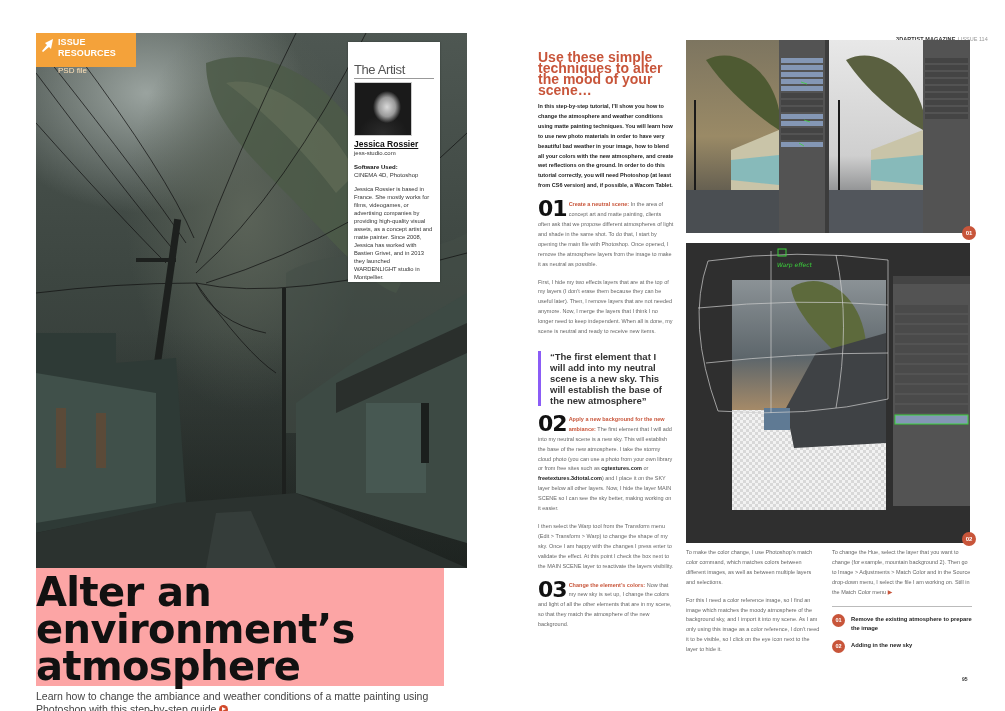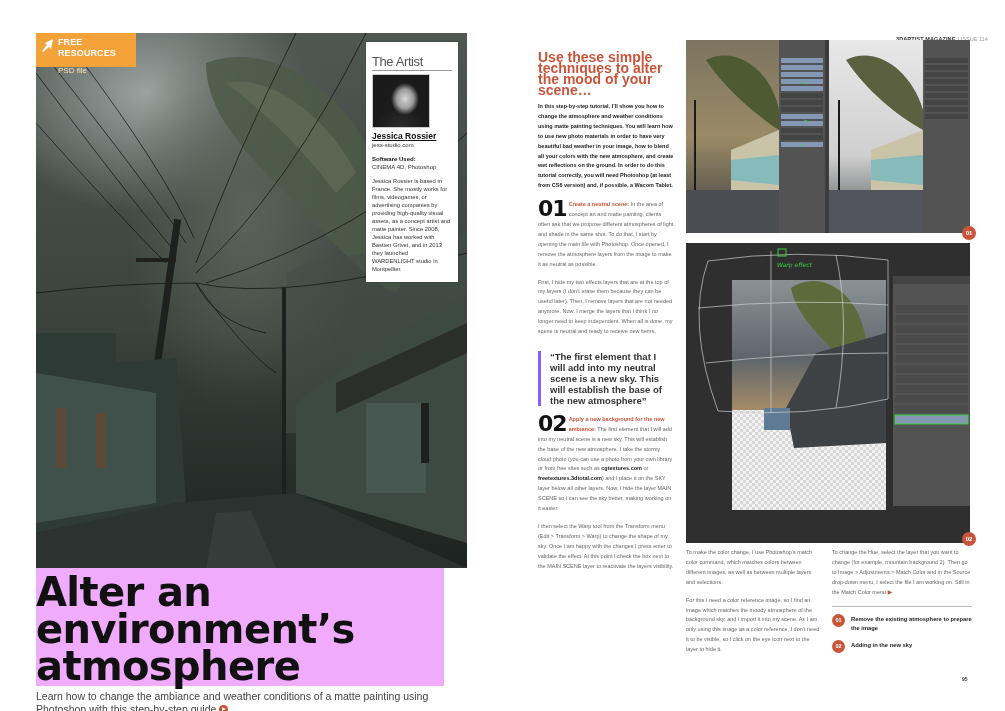--- a/index.html
+++ b/index.html
@@ -19,40 +19,40 @@
     .hero svg { position: absolute; left: 0; top: 0; }
     .res-badge {
       position: absolute; left: 36px; top: 33px; width: 100px; height: 34px;
       background: #f4a23a; color: #fff; padding: 4px 6px 0 22px;
     }
     .res-badge .icon { position: absolute; left: 6px; top: 6px; width: 12px; height: 14px; }
     .res-badge .title { font-size: 9px; font-weight: bold; letter-spacing: 0.1px; line-height: 11px; }
     .res-badge .sub { font-size: 8px; color: #fde0b8; line-height: 10px; margin-top: 7px; }
 
     .artist {
-      position: absolute; left: 366px; top: 42px; width: 92px; height: 240px;
-      background: #ffffff; padding: 12px 6px; box-shadow: 0 0 2px rgba(0,0,0,0.3);
+      position: absolute; left: 348px; top: 42px; width: 92px; height: 240px;
+      background: #ffffff; padding: 20px 6px; box-shadow: 0 0 2px rgba(0,0,0,0.3);
     }
     .artist .heading { font-size: 13px; color: #555; letter-spacing: -0.4px; border-bottom: 1px solid #999; padding-bottom: 1px; margin-bottom: 3px; }
     .artist .photo {
       width: 58px; height: 54px;
       background:
         radial-gradient(ellipse 14px 16px at 32px 24px, #d9d9d9 0%, #9a9a9a 60%, rgba(0,0,0,0) 100%),
         radial-gradient(ellipse 24px 18px at 28px 50px, #2b2b2b 0%, #1a1a1a 100%),
         linear-gradient(135deg, #6a6a6a, #3a3a3a);
       border: 1px solid #ccc; margin-bottom: 3px;
     }
     .artist .name { font-size: 8.5px; font-weight: bold; color: #111; line-height: 10px; text-decoration: underline; }
     .artist .site { font-size: 6px; color: #333; line-height: 8px; margin-bottom: 6px; }
     .artist .sw-label { font-size: 6px; font-weight: bold; color: #111; line-height: 8px; }
     .artist .sw-val { font-size: 6px; color: #333; line-height: 8px; margin-bottom: 6px; }
     .artist .bio { font-size: 5.8px; color: #333; line-height: 8px; }
 
     .title-block {
-      position: absolute; left: 36px; top: 568px; width: 408px; height: 118px; background: #f0abfc;
+      position: absolute; left: 36px; top: 568px; width: 408px; height: 118px; background: #fca5a5;
       padding: 6px 0 0 0;
     }
     .title-block h1 {
       font-size: 40px; font-weight: bold; color: #111; line-height: 37px; letter-spacing: -0.6px;
       font-family: "DejaVu Sans", sans-serif;
     }
     .title-block .deck { font-size: 10.5px; color: #444; line-height: 13px; margin-top: 5px; }
     .title-block .deck .arrow {
       display: inline-block; width: 9px; height: 9px; border-radius: 50%; background: #d24a2c;
       vertical-align: -1px; margin-left: 3px; position: relative;
@@ -140,21 +140,21 @@
 
     <path d="M140 470 L 260 460 L 431 535 L 0 535 L 0 500 Z" fill="#2b322f"></path>
     <path d="M180 480 L 215 478 L 240 535 L 170 535 Z" fill="#3a423f" opacity="0.7"></path>
   </svg>
 </div>
 
 <div class="res-badge">
   <svg class="icon" viewBox="0 0 12 14">
     <path d="M11 0 L 3 4 L 5 6 L 0 12 L 1 13 L 7 8 L 9 10 Z" fill="#fff"></path>
   </svg>
-  <div class="title">FREE RESOURCES</div>
+  <div class="title">ISSUE RESOURCES</div>
   <div class="sub">PSD file</div>
 </div>
 
 <div class="artist">
   <div class="heading">The Artist</div>
   <div class="photo"></div>
   <div class="name">Jessica Rossier</div>
   <div class="site">jess-studio.com</div>
   <div class="sw-label">Software Used:</div>
   <div class="sw-val">CINEMA 4D, Photoshop</div>
@@ -186,20 +186,24 @@
   <div class="para">First, I hide my two effects layers that are at the top of my layers (I don’t erase them because they can be useful later). Then, I remove layers that are not needed anymore. Now, I merge the layers that I think I no longer need to keep independent. When all is done, my scene is neutral and ready to receive new items.</div>
 
   <div class="pull">“The first element that I will add into my neutral scene is a new sky. This will establish the base of the new atmosphere”</div>
 
   <div class="step">
     <span class="num">02</span>
     <span class="lead">Apply a new background for the new ambiance:</span><span> The first element that I will add into my neutral scene is a new sky. This will establish the base of the new atmosphere. I take the stormy cloud photo (you can use a photo from your own library or from free sites such as </span><b style="color:#222">cgtextures.com</b><span> or </span><b style="color:#222">freetextures.3dtotal.com</b><span>) and I place it on the SKY layer below all other layers. Now, I hide the layer MAIN SCENE so I can see the sky better, making working on it easier.</span>
   </div>
   <div class="para">I then select the Warp tool from the Transform menu (Edit &gt; Transform &gt; Warp) to change the shape of my sky. Once I am happy with the changes I press enter to validate the effect. At this point I check the box next to the MAIN SCENE layer to reactivate the layers visibility.</div>
 
+  <div class="step">
+    <span class="num">03</span>
+    <span class="lead">Change the element’s colors:</span><span> Now that my new sky is set up, I change the colors and light of all the other elements that are in my scene, so that they match the atmosphere of the new background.</span>
+  </div>
 </div>
 
 <div class="fig1">
   <svg width="284" height="193" viewBox="0 0 284 193">
 
     <defs>
       <linearGradient id="sky1" x1="0" y1="0" x2="0" y2="1">
         <stop offset="0" stop-color="#7d7560"></stop>
           <stop offset="0.5" stop-color="#9a8a66"></stop>
           <stop offset="1" stop-color="#3c3e40"></stop>

